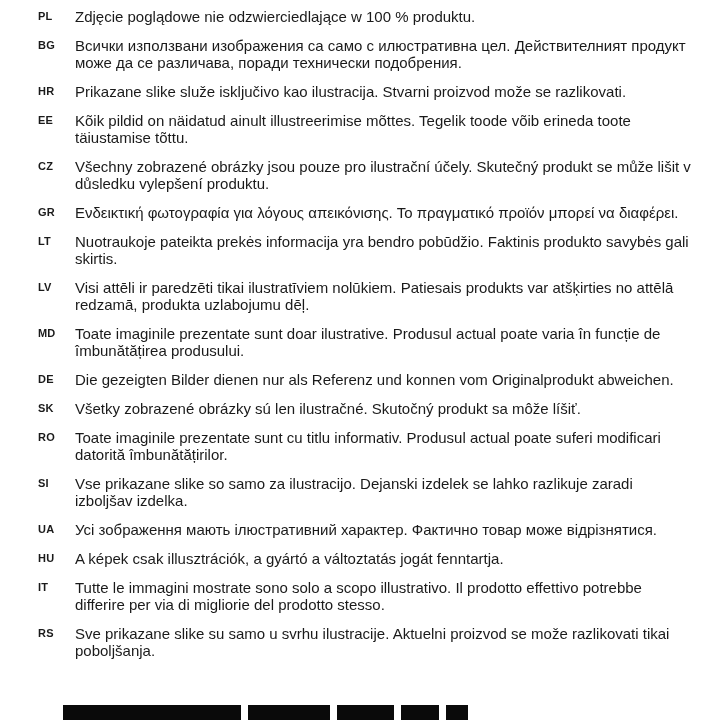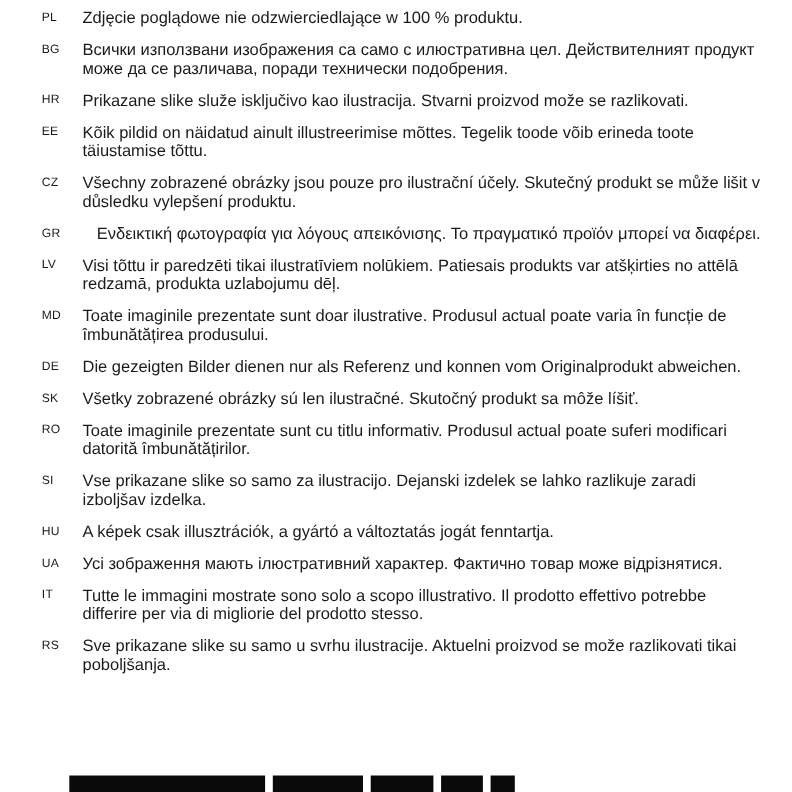--- a/index.html
+++ b/index.html
@@ -21,25 +21,24 @@
     padding: 8px 28px 0 38px;
     box-sizing: border-box;
   }
   .row {
     display: flex;
     align-items: flex-start;
     margin-bottom: 12px;
   }
   .row.extra-gap {
     margin-top: 11px;
-    gap: 13px;
   }
   .code {
     flex: 0 0 37px;
-    font-weight: normal;
+    font-weight: bold;
     font-size: 11px;
     line-height: 17px;
     letter-spacing: 0.2px;
   }
   .text {
     flex: 1 1 auto;
     font-size: 15px;
     line-height: 17px;
   }
   .redacted-row {
@@ -85,24 +84,28 @@
   <div class="row">
     <span class="code">CZ</span>
     <span class="text">Všechny zobrazené obrázky jsou pouze pro ilustrační účely. Skutečný produkt se může lišit v důsledku vylepšení produktu.</span>
   </div>
 
   <div class="row extra-gap">
     <span class="code">GR</span>
     <span class="text">Ενδεικτική φωτογραφία για λόγους απεικόνισης. Το πραγματικό προϊόν μπορεί να διαφέρει.</span>
   </div>
 
+  <div class="row">
+    <span class="code">LT</span>
+    <span class="text">Nuotraukoje pateikta prekės informacija yra bendro pobūdžio. Faktinis produkto savybės gali skirtis.</span>
+  </div>
 
   <div class="row">
     <span class="code">LV</span>
-    <span class="text">Visi tõttu ir paredzēti tikai ilustratīviem nolūkiem. Patiesais produkts var atšķirties no attēlā redzamā, produkta uzlabojumu dēļ.</span>
+    <span class="text">Visi attēli ir paredzēti tikai ilustratīviem nolūkiem. Patiesais produkts var atšķirties no attēlā redzamā, produkta uzlabojumu dēļ.</span>
   </div>
 
   <div class="row">
     <span class="code">MD</span>
     <span class="text">Toate imaginile prezentate sunt doar ilustrative. Produsul actual poate varia în funcție de îmbunătățirea produsului.</span>
   </div>
 
   <div class="row">
     <span class="code">DE</span>
     <span class="text">Die gezeigten Bilder dienen nur als Referenz und konnen vom Originalprodukt abweichen.</span>
@@ -118,27 +121,27 @@
     <span class="code">RO</span>
     <span class="text">Toate imaginile prezentate sunt cu titlu informativ. Produsul actual poate suferi modificari datorită îmbunătățirilor.</span>
   </div>
 
   <div class="row">
     <span class="code">SI</span>
     <span class="text">Vse prikazane slike so samo za ilustracijo. Dejanski izdelek se lahko razlikuje zaradi izboljšav izdelka.</span>
   </div>
 
   <div class="row">
-    <span class="code">HU</span>
-    <span class="text">A képek csak illusztrációk, a gyártó a változtatás jogát fenntartja.</span>
+    <span class="code">UA</span>
+    <span class="text">Усі зображення мають ілюстративний характер. Фактично товар може відрізнятися.</span>
   </div>
 
   <div class="row">
-    <span class="code">UA</span>
-    <span class="text">Усі зображення мають ілюстративний характер. Фактично товар може відрізнятися.</span>
+    <span class="code">HU</span>
+    <span class="text">A képek csak illusztrációk, a gyártó a változtatás jogát fenntartja.</span>
   </div>
 
   <div class="row">
     <span class="code">IT</span>
     <span class="text">Tutte le immagini mostrate sono solo a scopo illustrativo. Il prodotto effettivo potrebbe differire per via di migliorie del prodotto stesso.</span>
   </div>
 
   <div class="row">
     <span class="code">RS</span>
     <span class="text">Sve prikazane slike su samo u svrhu ilustracije. Aktuelni proizvod se može razlikovati tikai poboljšanja.</span>

